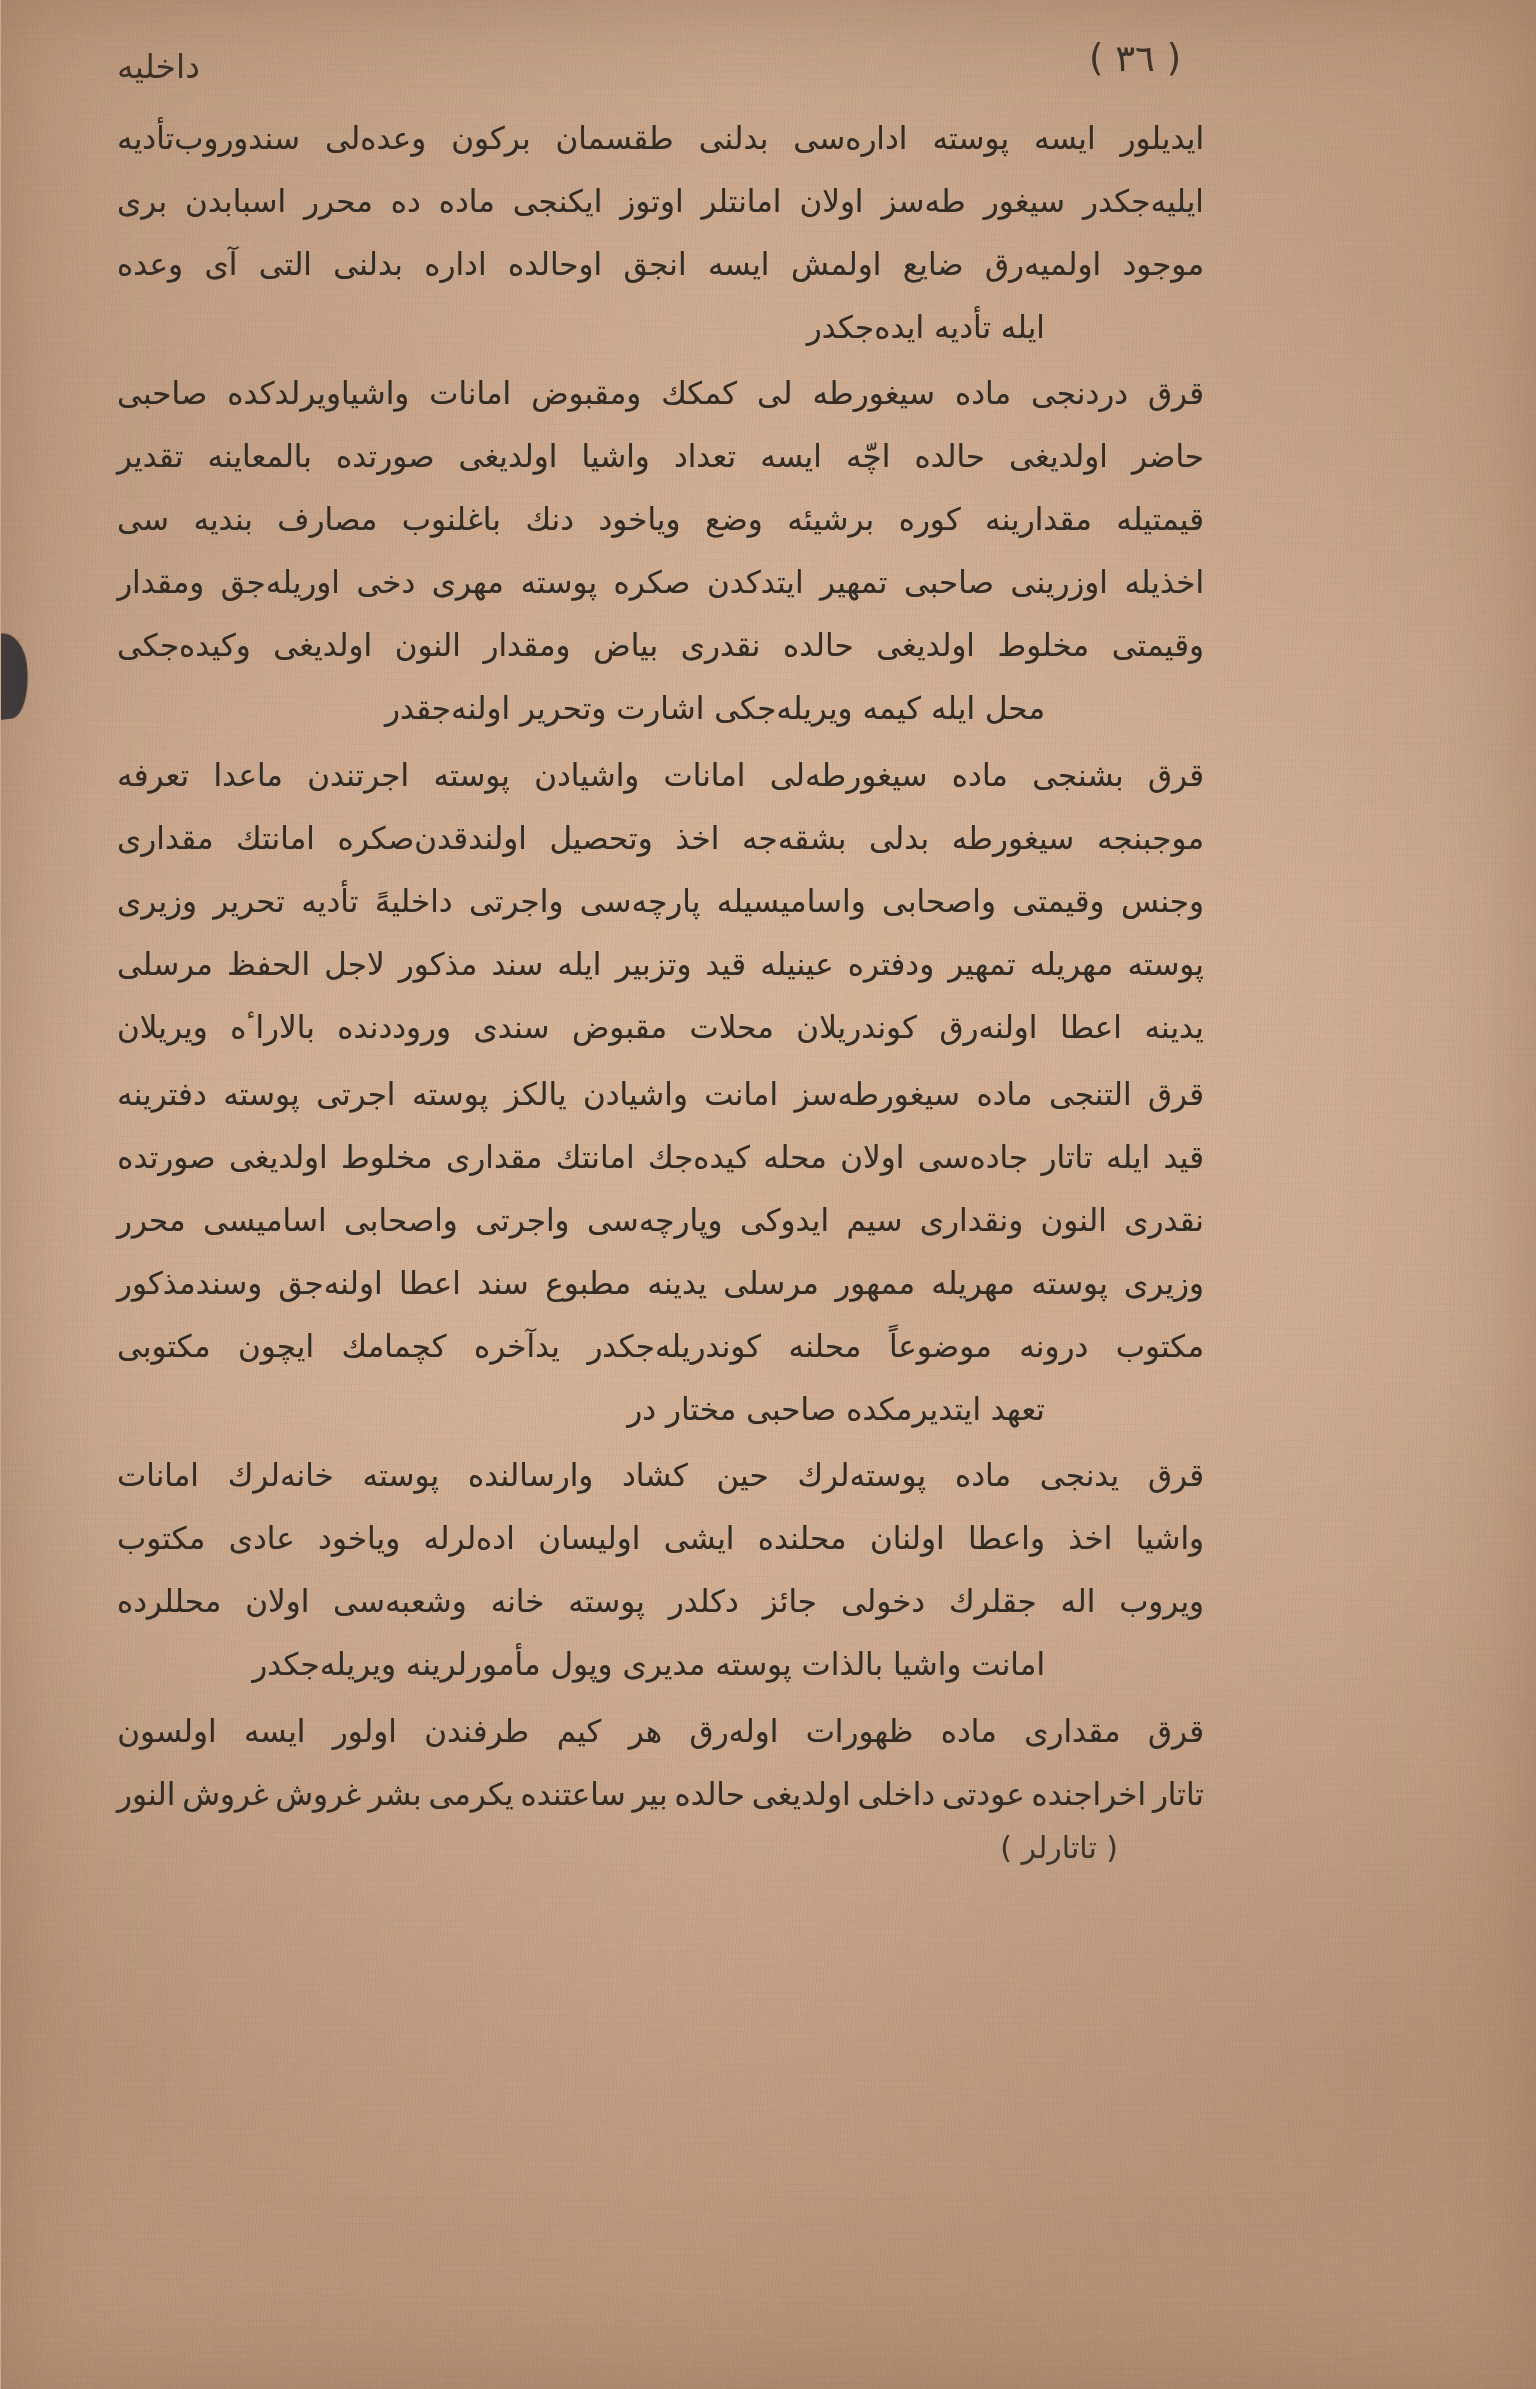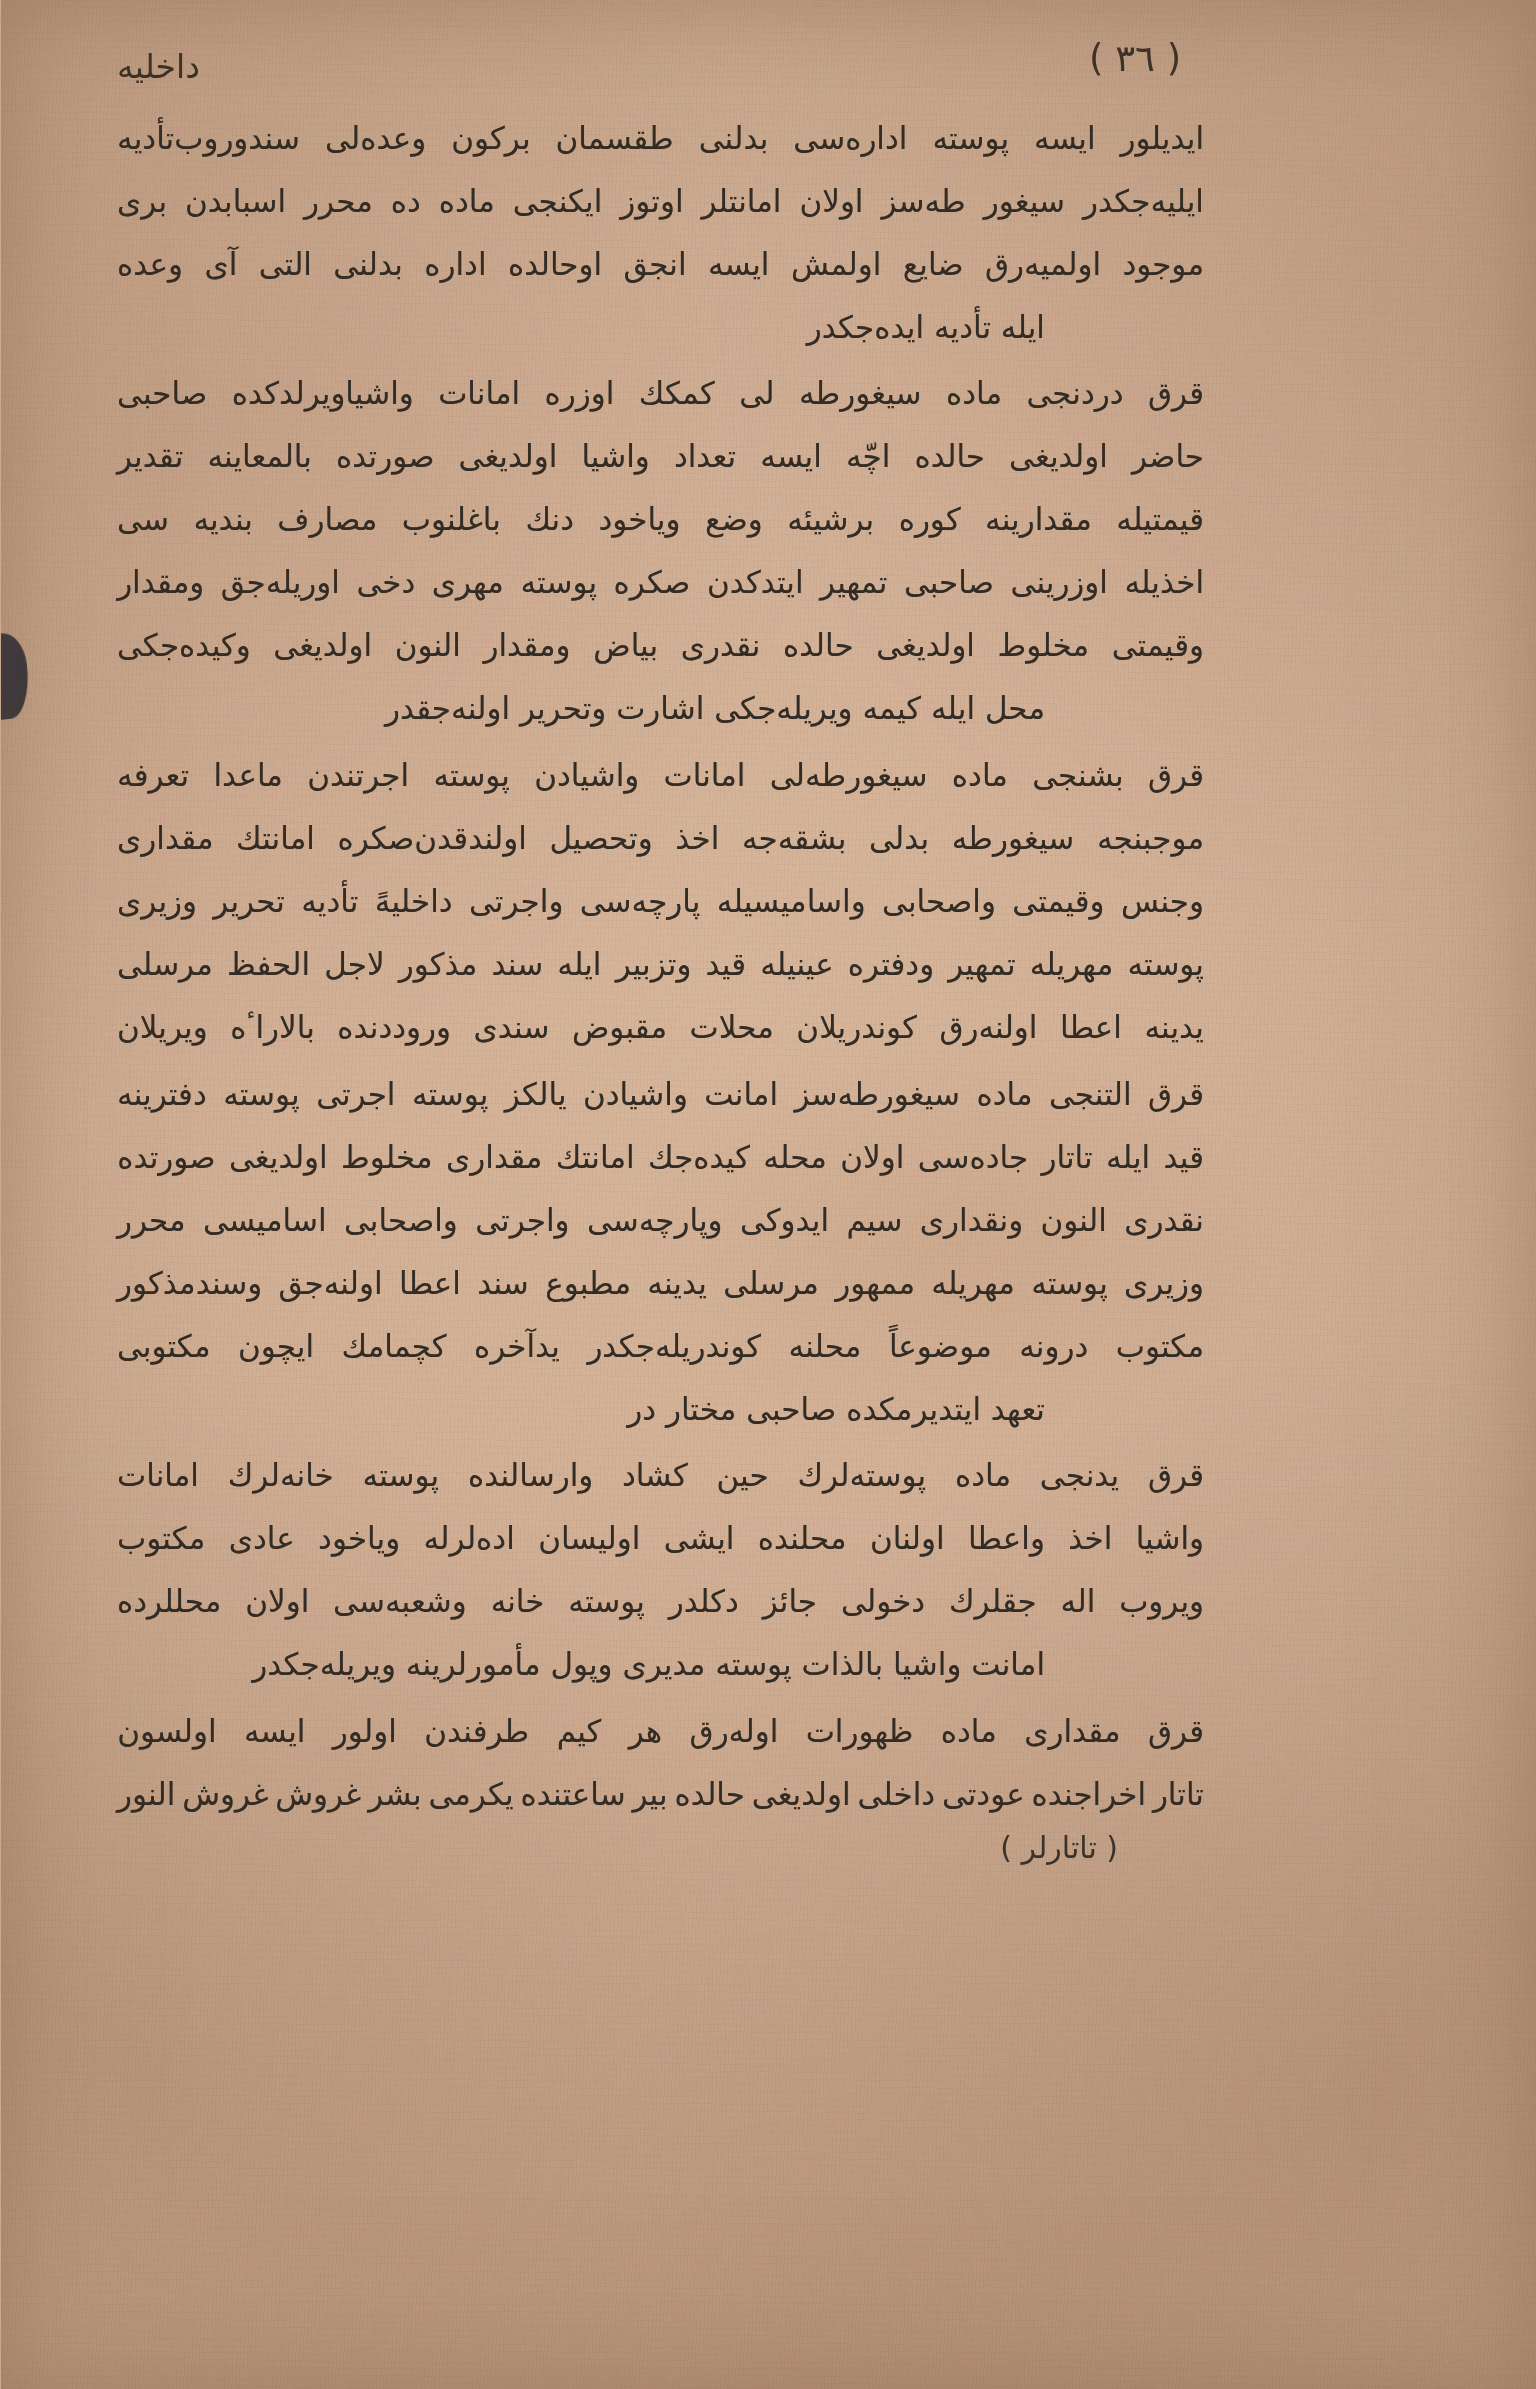--- a/index.html
+++ b/index.html
@@ -183,21 +183,21 @@
           <div class="ln indent2">ایله تأدیه ایده‌جکدر</div>
         </div>
         <div class="para">
           <div class="ln just">
             <span>قرق</span>
             <span>دردنجی</span>
             <span>ماده</span>
             <span>سیغورطه</span>
             <span>لی</span>
             <span>کمکك</span>
-            <span>اوزره</span>
+            <span>ومقبوض</span>
             <span>امانات</span>
             <span>واشیاویرلدکده</span>
             <span>صاحبی</span>
           </div>
           <div class="ln just">
             <span>حاضر</span>
             <span>اولدیغی</span>
             <span>حالده</span>
             <span>اچّه</span>
             <span>ایسه</span>

